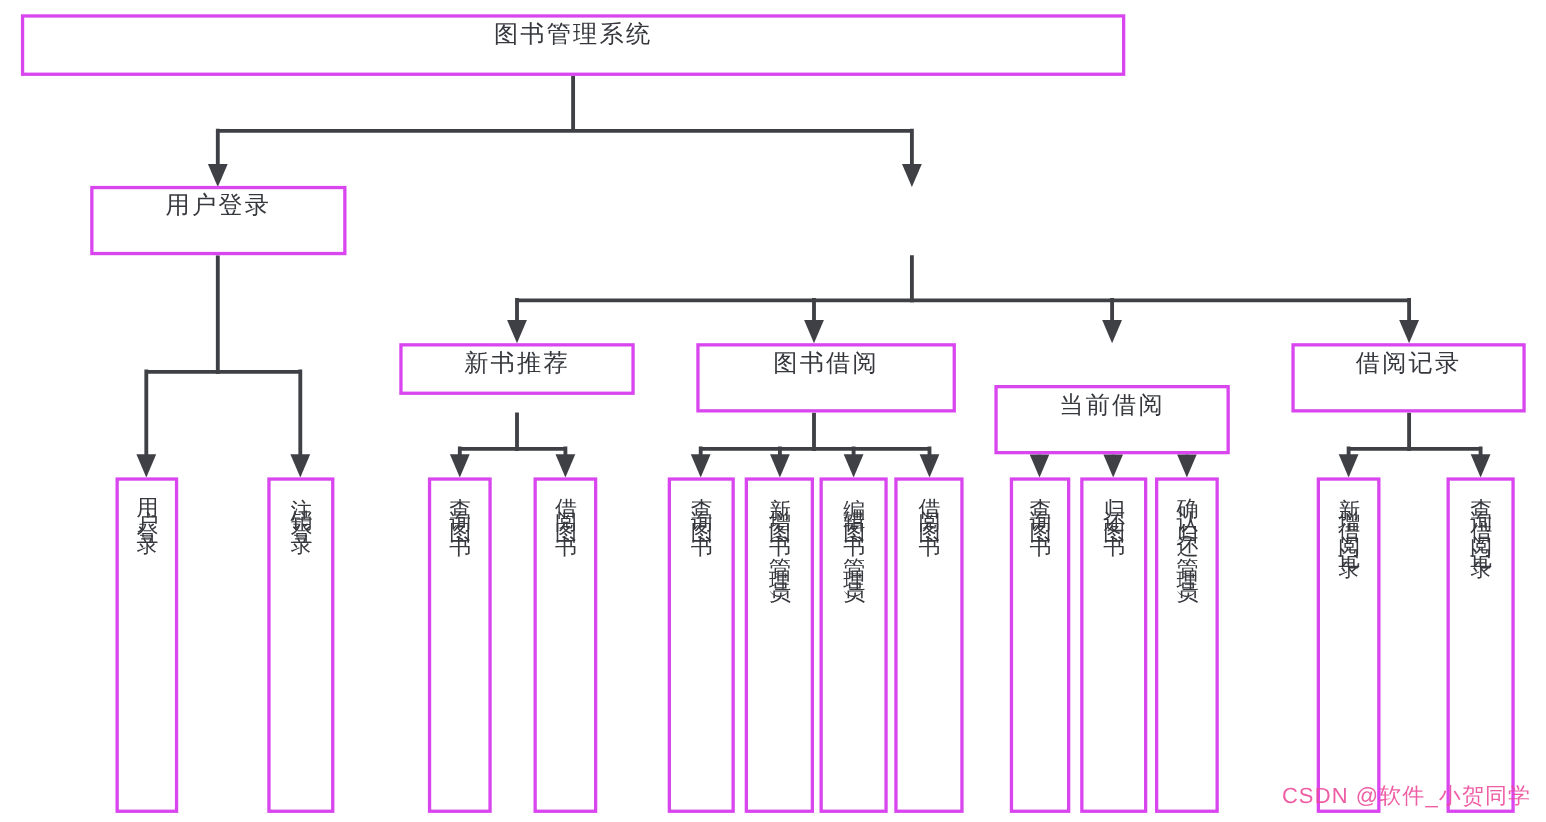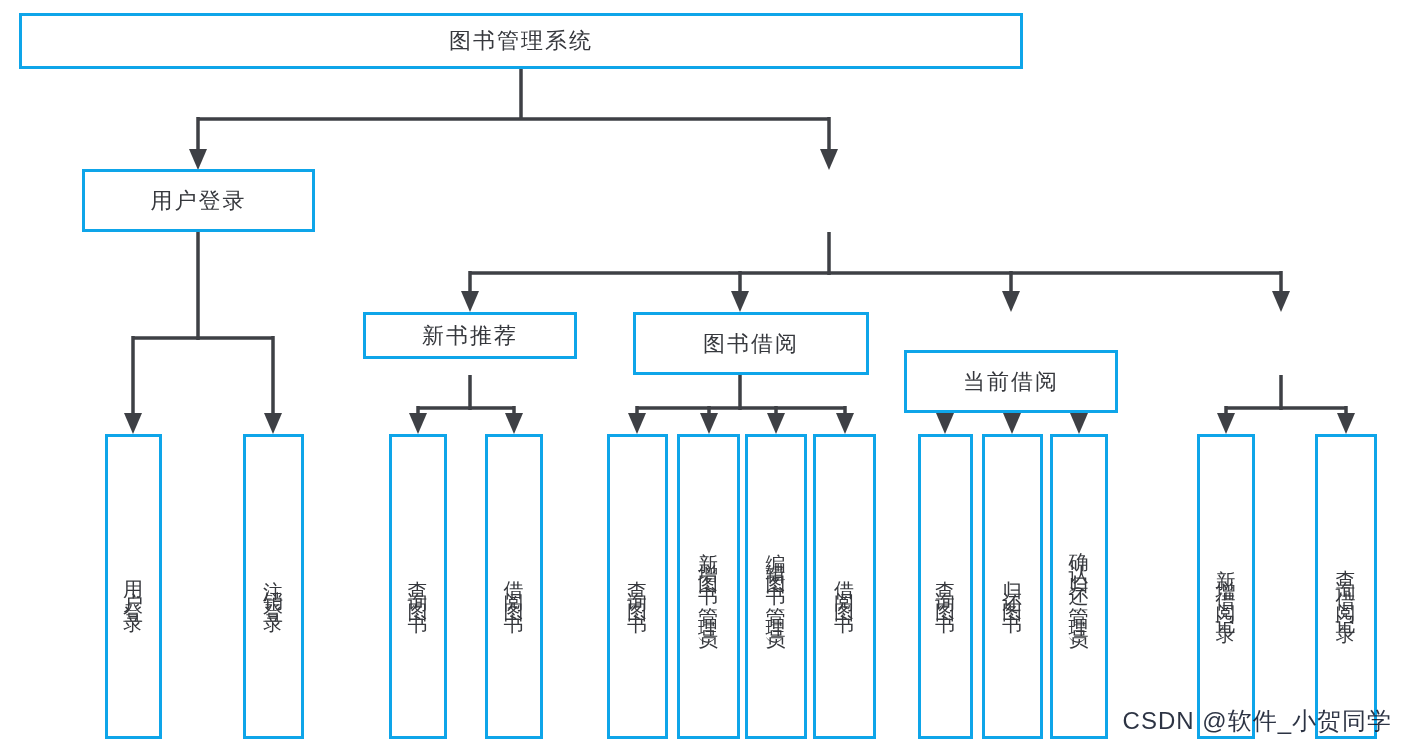--- a/index.html
+++ b/index.html
@@ -2,32 +2,32 @@
 <html><head>
 <meta charset="utf-8">
 <style>
   html,body{margin:0;padding:0;background:#ffffff;}
   .stage{
     position:relative;width:1405px;height:747px;background:#ffffff;overflow:hidden;
     font-family:"Liberation Sans","DejaVu Sans",sans-serif;color:#36383d;
   }
   .connectors{position:absolute;left:0;top:0;z-index:1;}
   .box{
-    position:absolute;background:#ffffff;border:3px solid #0ea5e9;box-sizing:border-box;
-    display:flex;align-items:center;justify-content:center;z-index:2;
+    position:absolute;background:#ffffff;border:3px solid #d946ef;box-sizing:border-box;
+    display:flex;align-items:flex-start;justify-content:center;z-index:2;
     font-size:22px;letter-spacing:2px;white-space:nowrap;
   }
   .vbox{font-size:20px;letter-spacing:normal;}
   .vbox .vtext{
     writing-mode:vertical-rl;text-orientation:mixed;
     letter-spacing:11px;line-height:1;max-height:295px;
   }
   .watermark{
     position:absolute;right:13px;bottom:10px;z-index:6;
-    font-size:24px;letter-spacing:1px;color:#0f172a;opacity:.88;white-space:nowrap;
+    font-size:20px;letter-spacing:1px;color:#ec4899;opacity:.88;white-space:nowrap;
   }
 </style>
 </head>
 <body>
 
 <div class="stage">
 
   <svg class="connectors" width="1405" height="747" viewBox="0 0 1405 747" aria-hidden="true">
     <g stroke="#3e4045" stroke-width="3.5" fill="none">
 
@@ -78,20 +78,23 @@
 
   <div class="box" style="left:363px;top:312px;width:214px;height:47px;">
     <span>新书推荐</span>
   </div>
   <div class="box" style="left:633px;top:312px;width:236px;height:63px;">
     <span>图书借阅</span>
   </div>
   <div class="box" style="left:904px;top:312px;width:214px;height:63px;margin-top:38px;">
     <span>当前借阅</span>
   </div>
+  <div class="box" style="left:1174px;top:312px;width:213px;height:63px;">
+    <span>借阅记录</span>
+  </div>
 
   <div class="box vbox" style="left:105px;top:434px;width:57px;height:305px;">
     <span class="vtext">用户登录</span>
   </div>
   <div class="box vbox" style="left:243px;top:434px;width:61px;height:305px;">
     <span class="vtext">注销登录</span>
   </div>
 
   <div class="box vbox" style="left:389px;top:434px;width:58px;height:305px;">
     <span class="vtext">查询图书</span>

